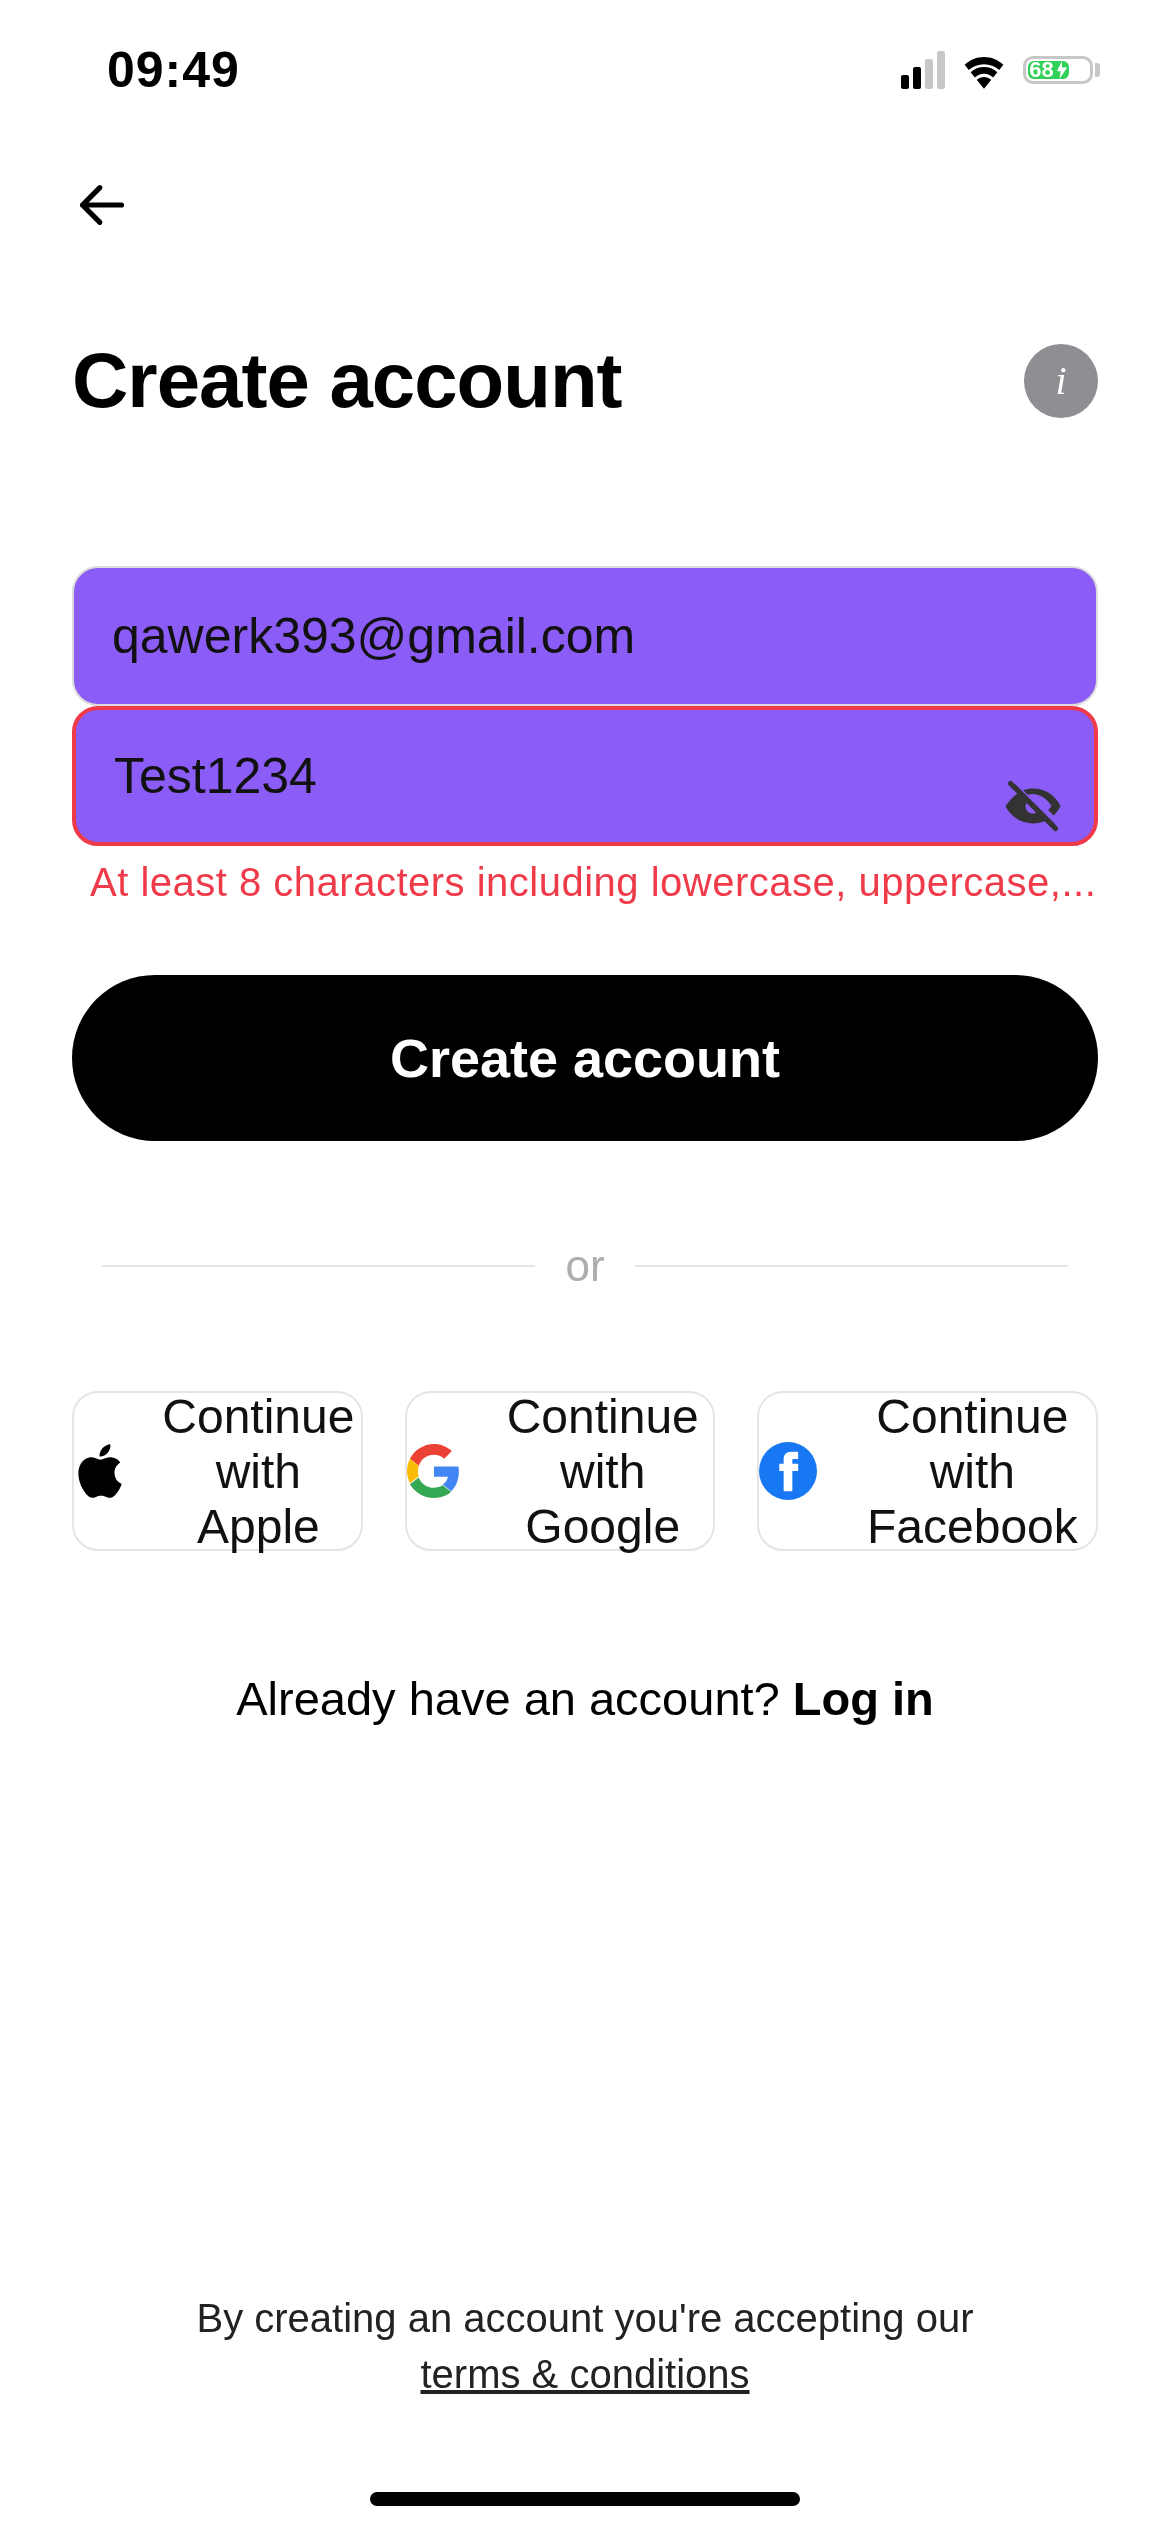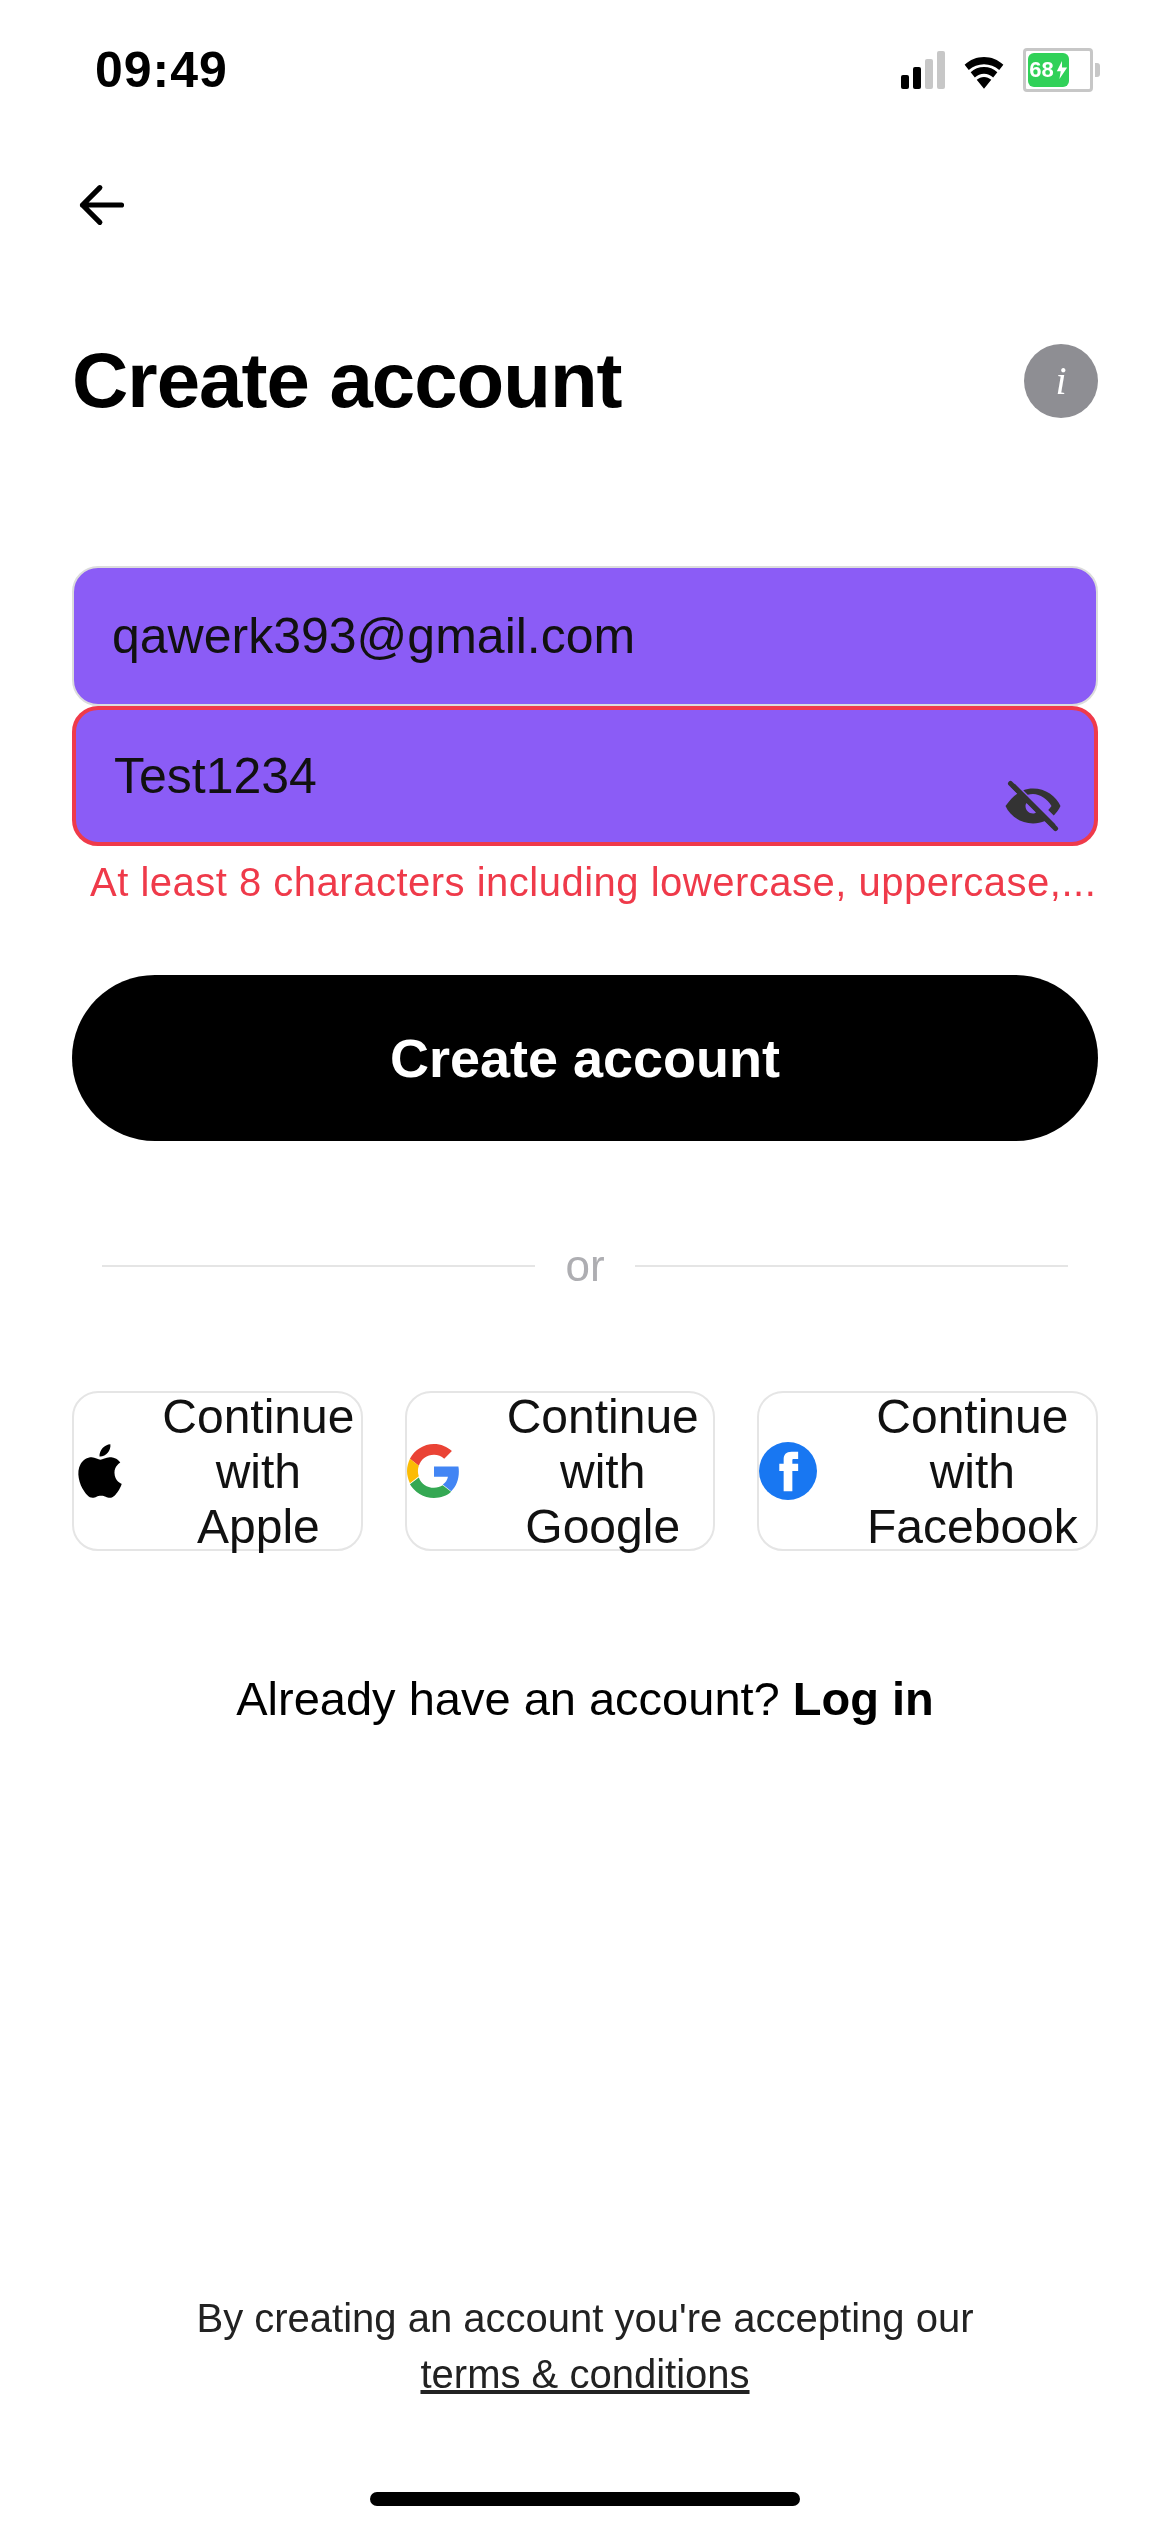--- a/index.html
+++ b/index.html
@@ -1,29 +1,29 @@
 <!DOCTYPE html>
 <html><head>
 <meta charset="utf-8">
 <style>
   * { box-sizing: border-box; margin: 0; padding: 0; }
   html, body { width: 1170px; height: 2532px; background: #fff; font-family: -apple-system, Helvetica, Arial, sans-serif; overflow: hidden; }
   .screen { width: 1170px; height: 2532px; position: relative; }
 
   
   .status-bar { display: flex; justify-content: space-between; align-items: center; padding: 30px 70px 0 95px; height: 110px; }
-  .status-time { font-size: 50px; font-weight: 600; letter-spacing: 1px; }
+  .status-time { font-size: 50px; font-weight: 600; letter-spacing: 1px; margin-left: 12px; }
   .status-right { display: flex; align-items: center; gap: 14px; }
   .cell-bars { display: flex; align-items: flex-end; gap: 4px; }
   .cell-bars span { width: 8px; background: #c7c7c7; border-radius: 2px; display: block; }
   .cell-bars span.active { background: #000; }
   .cell-bars span:nth-child(1){height:14px;} .cell-bars span:nth-child(2){height:22px;}
   .cell-bars span:nth-child(3){height:30px;} .cell-bars span:nth-child(4){height:38px;}
   .battery { display: flex; align-items: center; }
-  .battery-body { width: 70px; height: 44px; border: 3px solid #c7c7c7; border-radius: 4px; position: relative; display:flex; align-items:center; }
+  .battery-body { width: 70px; height: 28px; border: 3px solid #c7c7c7; border-radius: 10px; position: relative; display:flex; align-items:center; }
   .battery-fill { position:absolute; left:2px; top:2px; bottom:2px; width: 64%; background:#30d158; border-radius:6px; display:flex; align-items:center; justify-content:center; }
   .battery-text { font-size: 22px; font-weight: 600; color: #fff; position: relative; z-index: 2; }
   .battery-cap { width: 5px; height: 14px; background:#c7c7c7; border-radius: 0 3px 3px 0; margin-left:2px; }
 
   
   .nav-bar { padding: 65px 72px 0; }
   .back-btn { width: 60px; height: 60px; display:flex; align-items:center; justify-content:center; cursor:pointer; }
 
   
   .title-row { display:flex; align-items:center; justify-content:space-between; padding: 100px 72px 0; }

